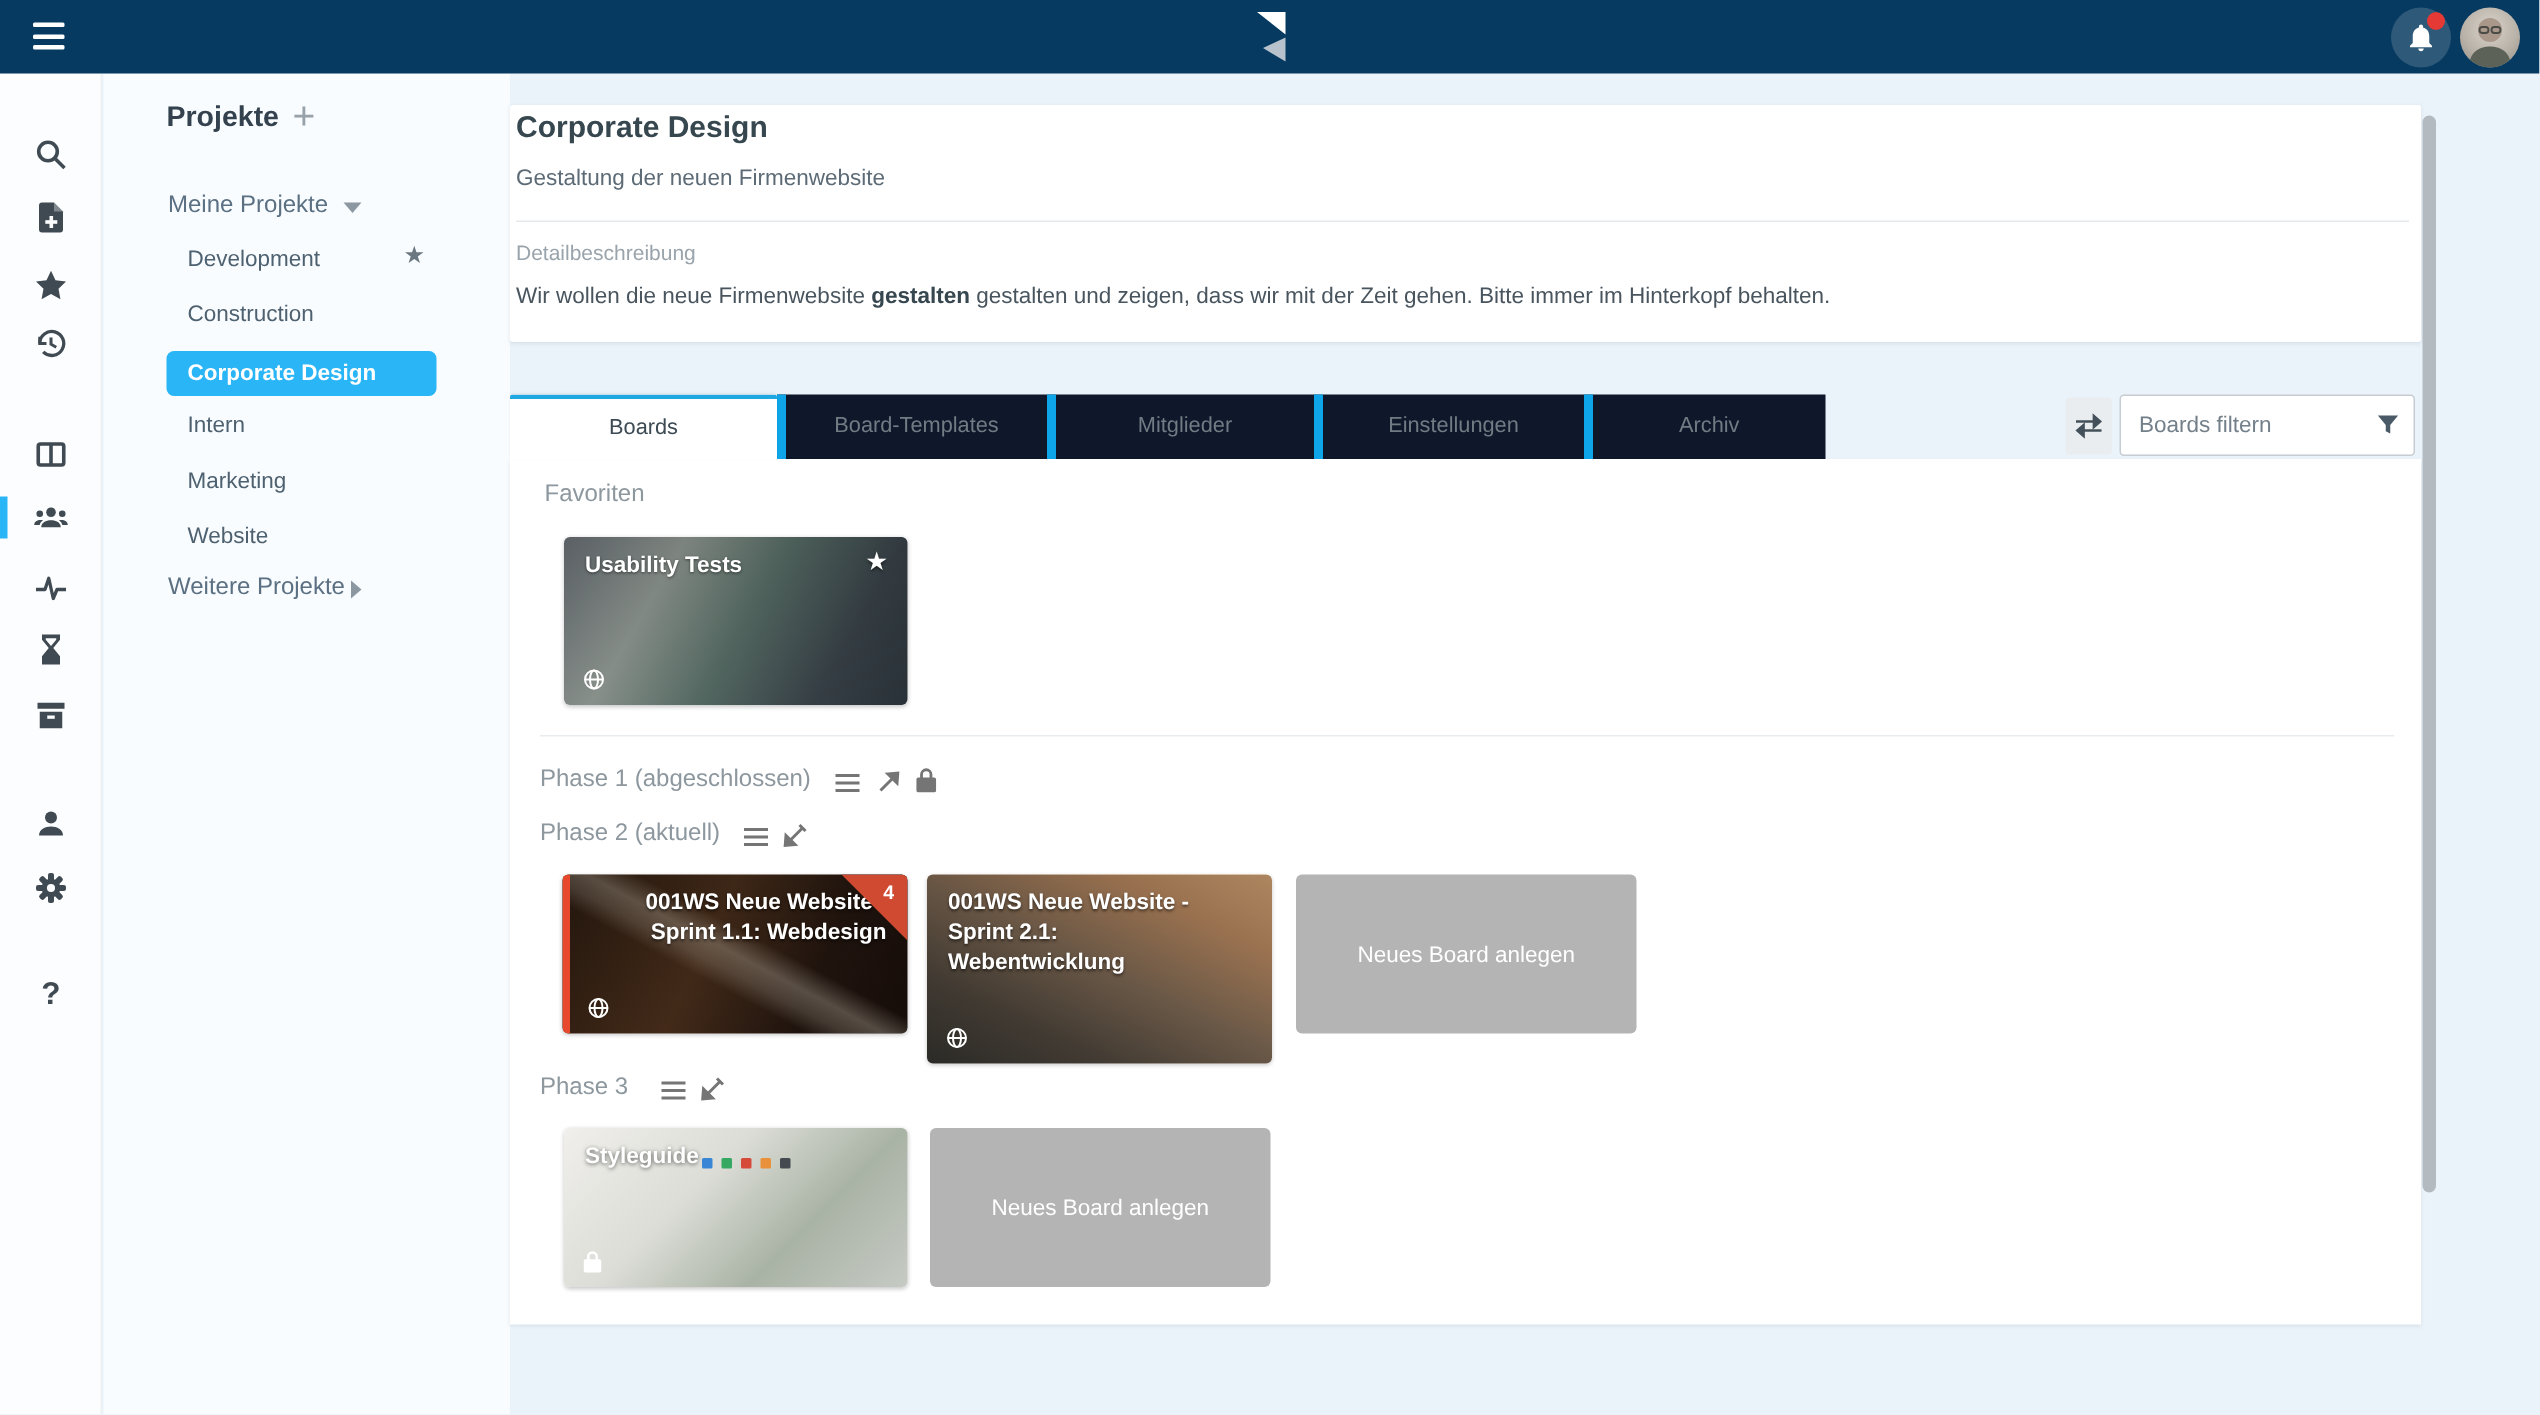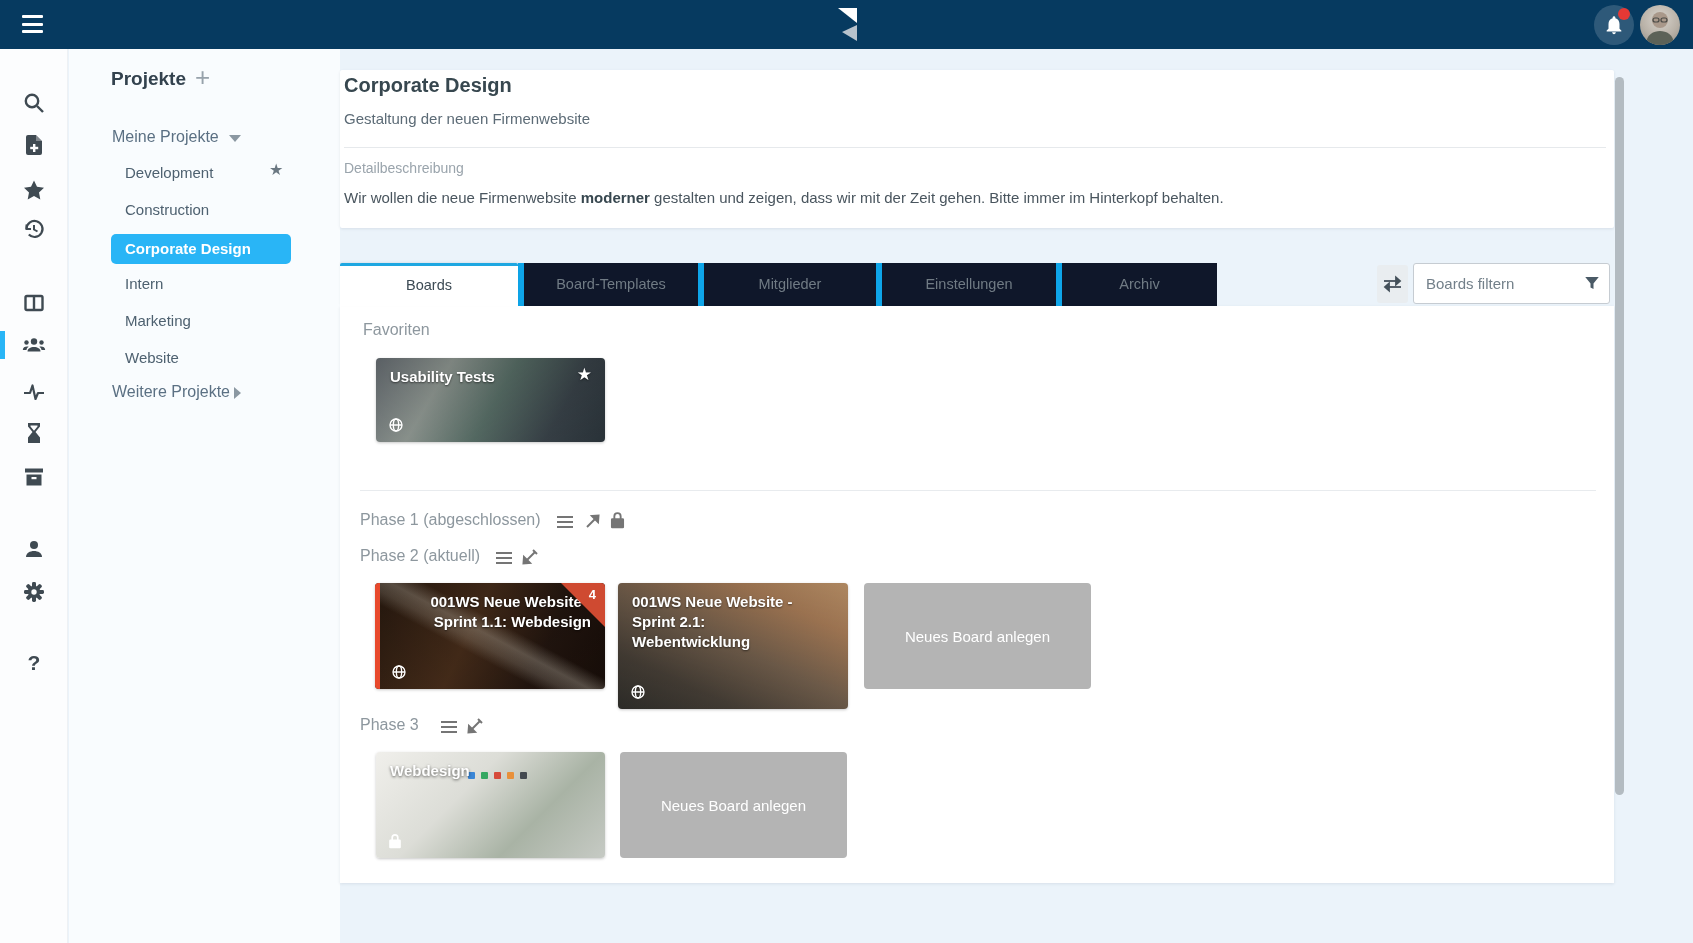--- a/index.html
+++ b/index.html
@@ -228,21 +228,21 @@
 <div class="abs sb-item" style="top:312px">Marketing</div>
 <div class="abs sb-item" style="top:349px">Website</div>
 <div class="abs sb-more">Weitere Projekte</div>
 <div class="abs caret-right"></div>
 
 <div class="abs header-card"></div>
 <div class="abs page-title">Corporate Design</div>
 <div class="abs page-subtitle">Gestaltung der neuen Firmenwebsite</div>
 <div class="abs header-divider"></div>
 <div class="abs detail-label">Detailbeschreibung</div>
-<div class="abs detail-text"><span>Wir wollen die neue Firmenwebsite </span><b>moderner</b><span> gestalten und zeigen, dass wir mit der Zeit gehen. Bitte immer im Hinterkopf behalten.</span></div>
+<div class="abs detail-text"><span>Wir wollen die neue Firmenwebsite </span><b>gestalten</b><span> gestalten und zeigen, dass wir mit der Zeit gehen. Bitte immer im Hinterkopf behalten.</span></div>
 
 <div class="abs tab tab-0 active">Boards</div>
 <div class="abs tab tab-1">Board-Templates</div>
 <div class="abs tab tab-2">Mitglieder</div>
 <div class="abs tab tab-3">Einstellungen</div>
 <div class="abs tab tab-4">Archiv</div>
 
 <div class="abs tune-btn">
   <svg width="19" height="18" viewBox="0 0 19 18" stroke="#44505a" stroke-width="1.8" fill="#44505a">
     <line x1="1" y1="6" x2="17" y2="6"></line>
@@ -254,21 +254,21 @@
 <div class="abs filter-wrap">
   <input type="text" placeholder="Boards filtern" style="">
   <svg class="funnel" width="18" height="18" viewBox="0 0 24 24" fill="#4a5a66">
       <path d="M3 4h18l-7 8.5V20l-4-2v-5.5z"></path>
     </svg>
 </div>
 
 <div class="abs content-card"></div>
 
 <div class="abs section-label" style="left:363px; top:321px">Favoriten</div>
-<div class="abs bcard bg-usability" style="left:376px; top:358px; width:229px; height:84px">
+<div class="abs bcard bg-usability" style="left:376px; top:358px; width:229px; height:112px">
   <div class="shade"></div>
   <div class="bcard-title">Usability Tests</div>
   <div class="bcard-star">★</div>
   <svg class="bcard-globe" width="16" height="16" viewBox="0 0 24 24" fill="none" stroke="#fff" stroke-width="2">
       <circle cx="12" cy="12" r="9"></circle>
       <ellipse cx="12" cy="12" rx="4" ry="9"></ellipse>
       <line x1="3" y1="12" x2="21" y2="12"></line>
     </svg>
 </div>
 
@@ -341,21 +341,21 @@
   </svg>
 
 <div class="abs bcard bg-desk" style="left:376px; top:752px; width:229px; height:106px">
   <div class="swatches">
       <i style="background:#3a86d6"></i>
       <i style="background:#35a862"></i>
       <i style="background:#d64a3a"></i>
       <i style="background:#e8903a"></i>
       <i style="background:#444a50"></i>
     </div>
-  <div class="bcard-title" style="text-shadow:0 1px 3px rgba(0,0,0,0.6)">Webdesign</div>
+  <div class="bcard-title" style="text-shadow:0 1px 3px rgba(0,0,0,0.6)">Styleguide</div>
   <svg class="bcard-lock" width="14" height="16" viewBox="0 0 18 22" fill="#fff">
       <path d="M4 9V6.5a5 5 0 0 1 10 0V9h1.5a1.5 1.5 0 0 1 1.5 1.5v9a1.5 1.5 0 0 1-1.5 1.5h-13A1.5 1.5 0 0 1 1 19.5v-9A1.5 1.5 0 0 1 2.5 9zM6.3 9h5.4V6.5a2.7 2.7 0 0 0-5.4 0z"></path>
     </svg>
 </div>
 
 <div class="abs new-board" style="left:620px; top:752px; width:227px; height:106px">
   <span>Neues Board anlegen</span>
 </div>
 
 <div class="abs scroll-thumb"></div>

